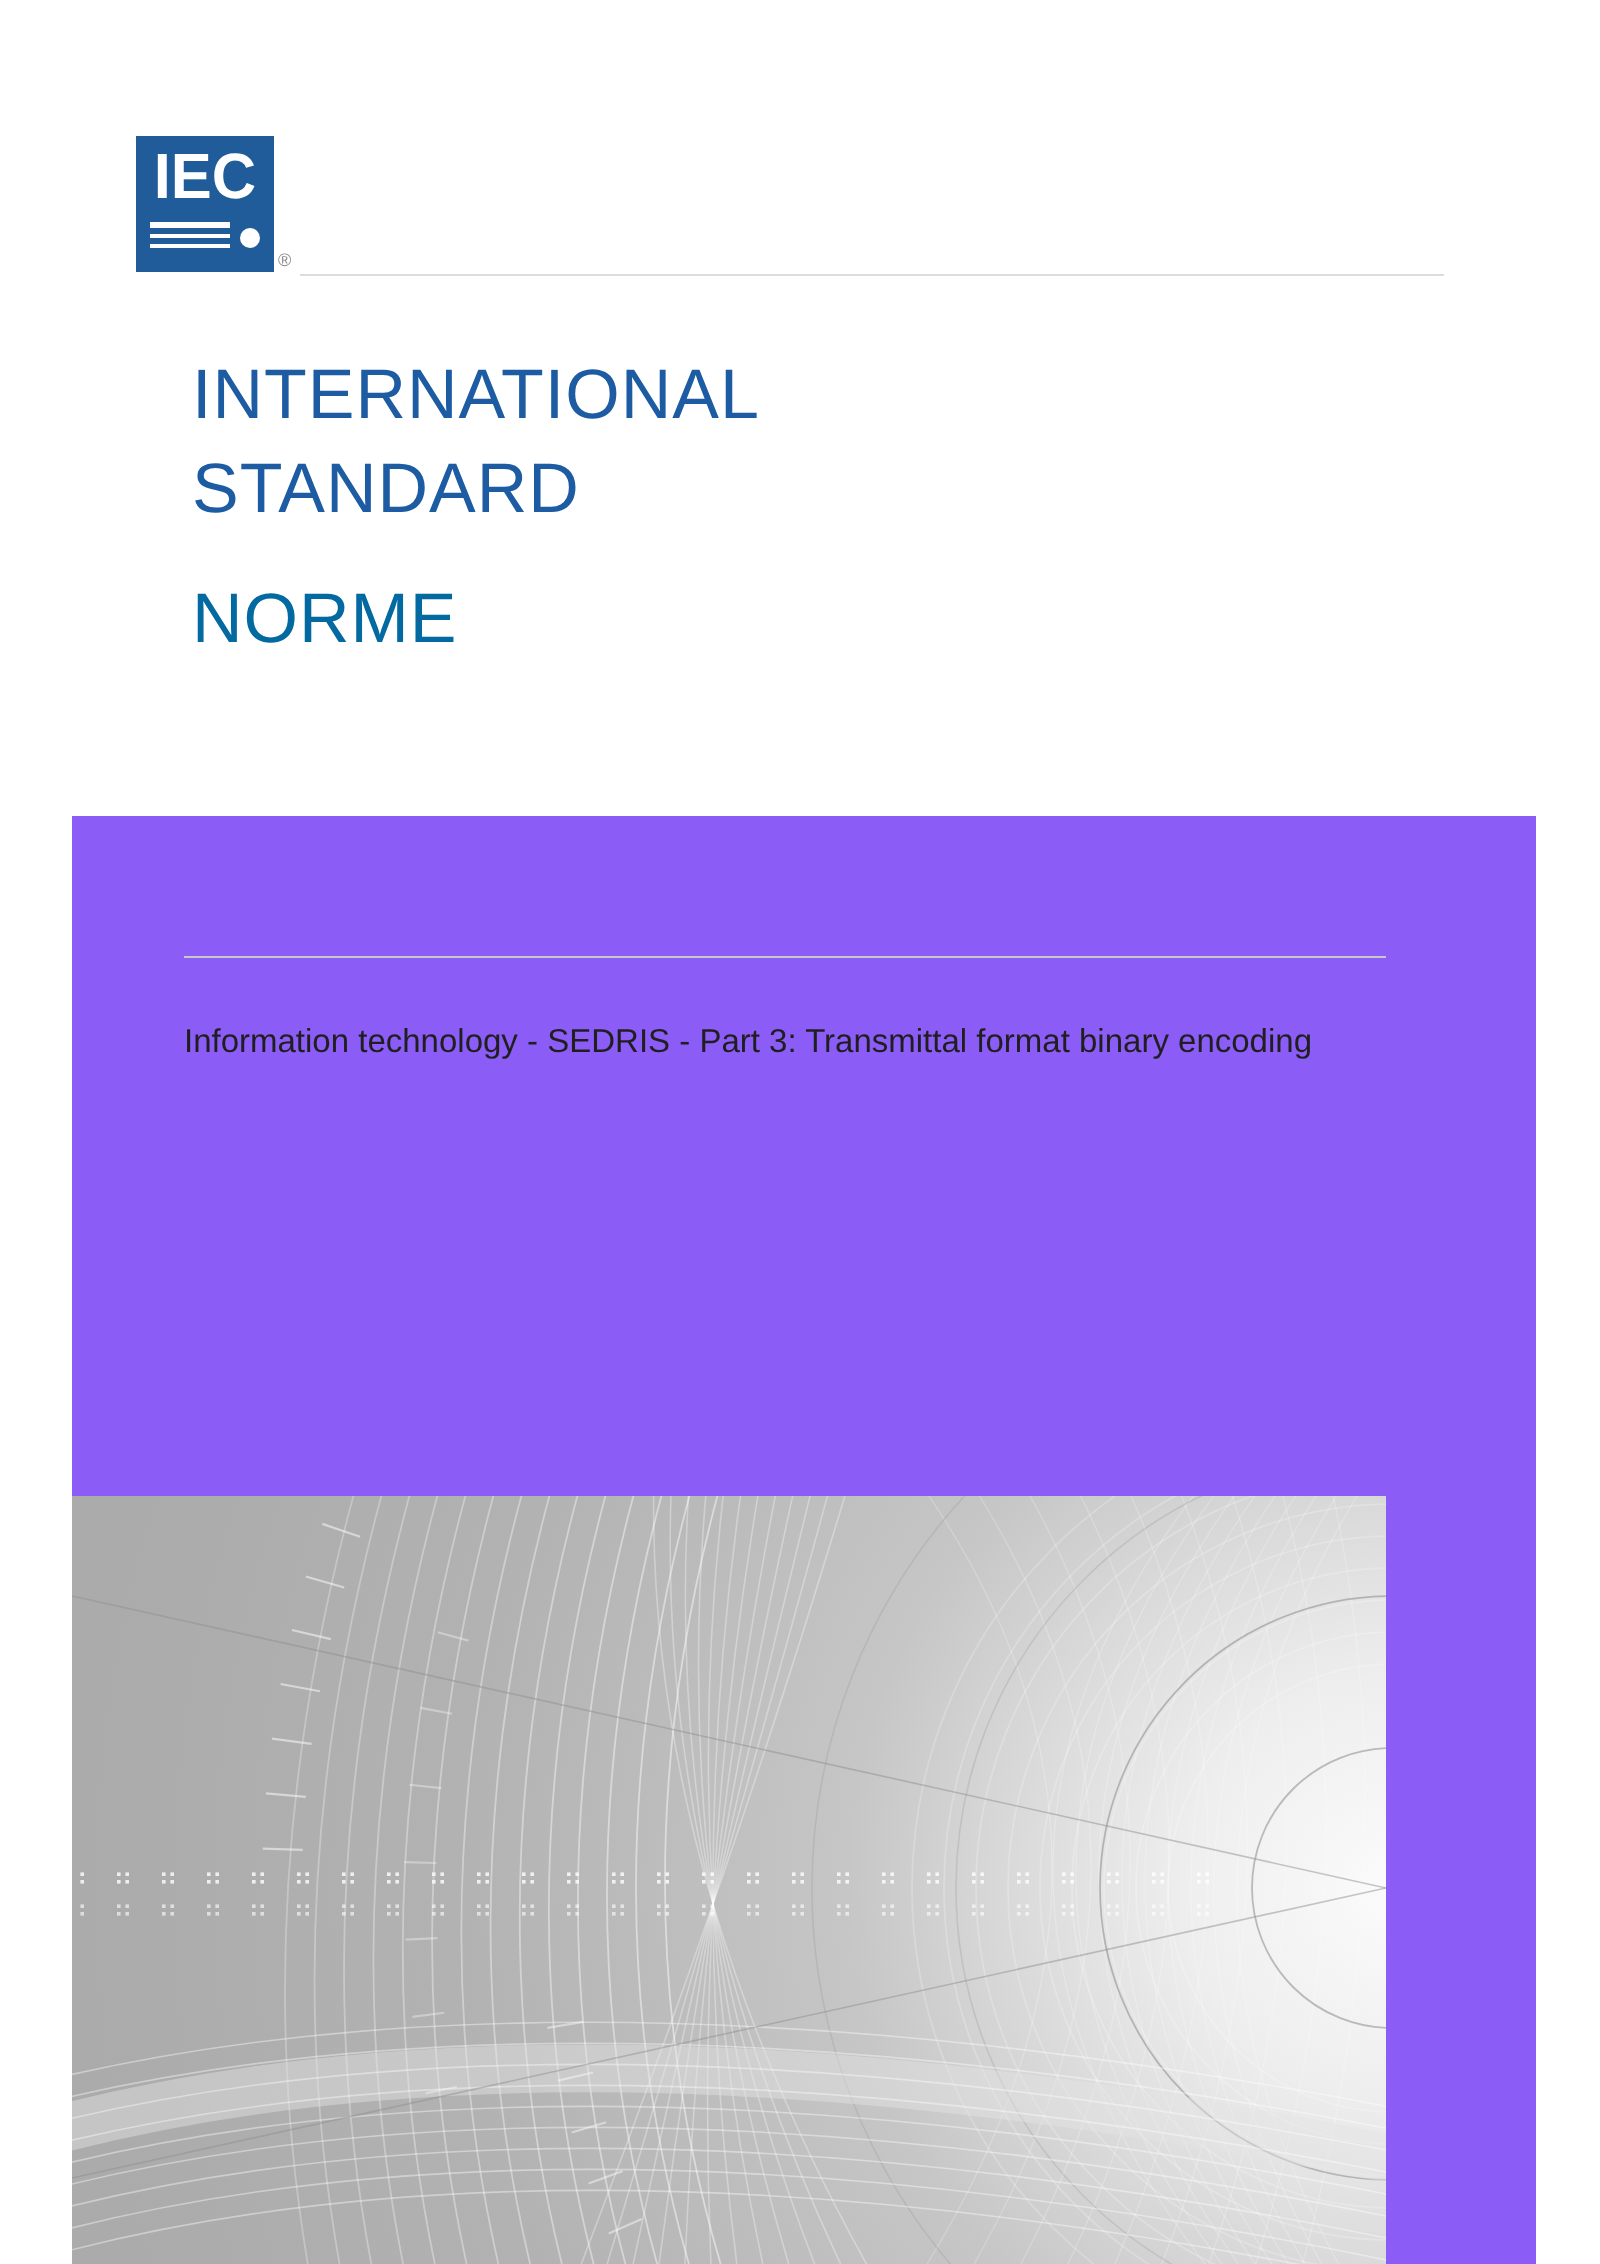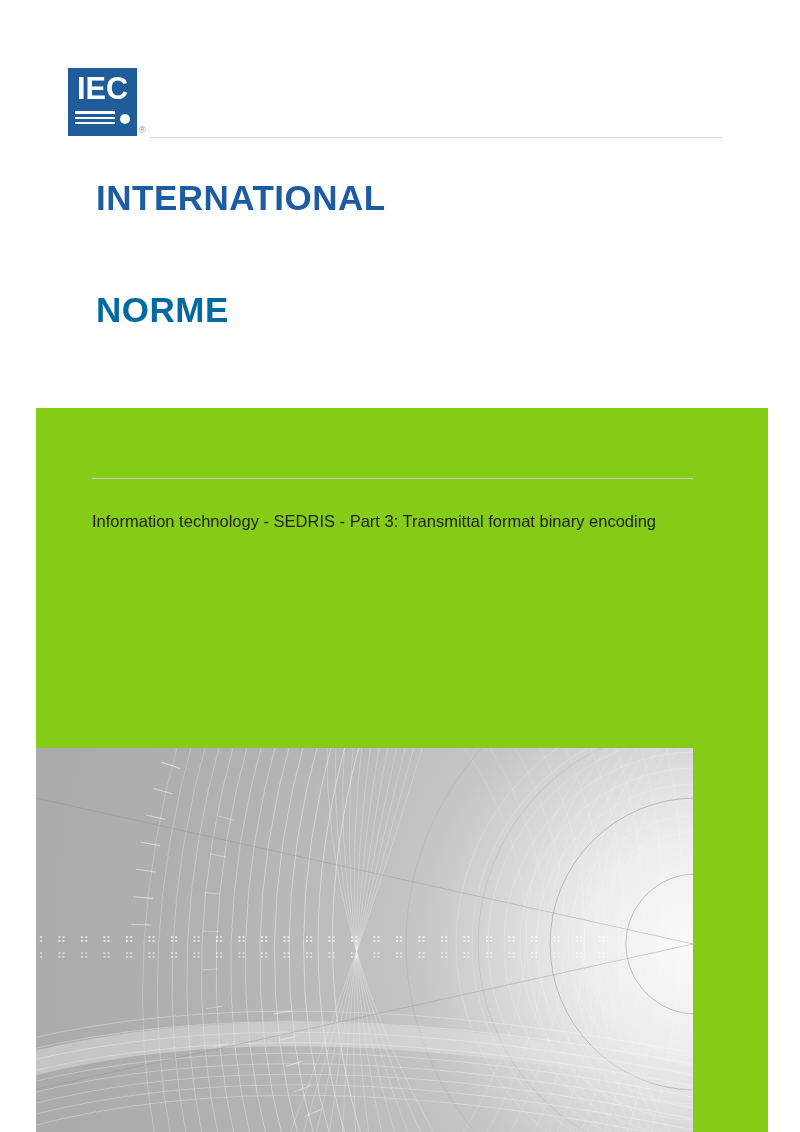--- a/index.html
+++ b/index.html
@@ -59,34 +59,34 @@
     left: 150px; top: 137px;
     width: 572px; height: 1px;
     background: #dcdcdc;
   }
 
   
   .heading {
     position: absolute;
     left: 96px;
     font-size: 35px;
-    font-weight: 700;
+    font-weight: 400;
     line-height: 47px;
     letter-spacing: 0.5px;
     white-space: nowrap;
   }
   .heading-en { top: 174px; color: #1d5ca3; }
   .heading-fr { top: 286px; color: #0369a1; }
 
   
   .subject-panel {
     position: absolute;
     left: 36px; top: 408px;
     width: 732px; height: 724px;
-    background: #84cc16;
+    background: #8b5cf6;
   }
   .panel-rule {
     position: absolute;
     left: 56px; top: 70px;
     width: 601px; height: 1px;
     background: #c9c9c9;
   }
   .doc-subject {
     position: absolute;
     left: 56px; top: 103px;
@@ -117,20 +117,21 @@
       <div class="bar b3"></div>
       <div class="dot"></div>
     </div>
   </div>
   <div class="reg-mark">®</div>
 
   <div class="header-rule"></div>
 
   <div class="heading heading-en">
     <div>INTERNATIONAL</div>
+    <div>STANDARD</div>
   </div>
 
   <div class="heading heading-fr">
     <div>NORME</div>
   </div>
 
   <div class="subject-panel">
     <div class="panel-rule"></div>
     <div class="doc-subject">Information technology - SEDRIS - Part 3: Transmittal format binary encoding</div>
 

